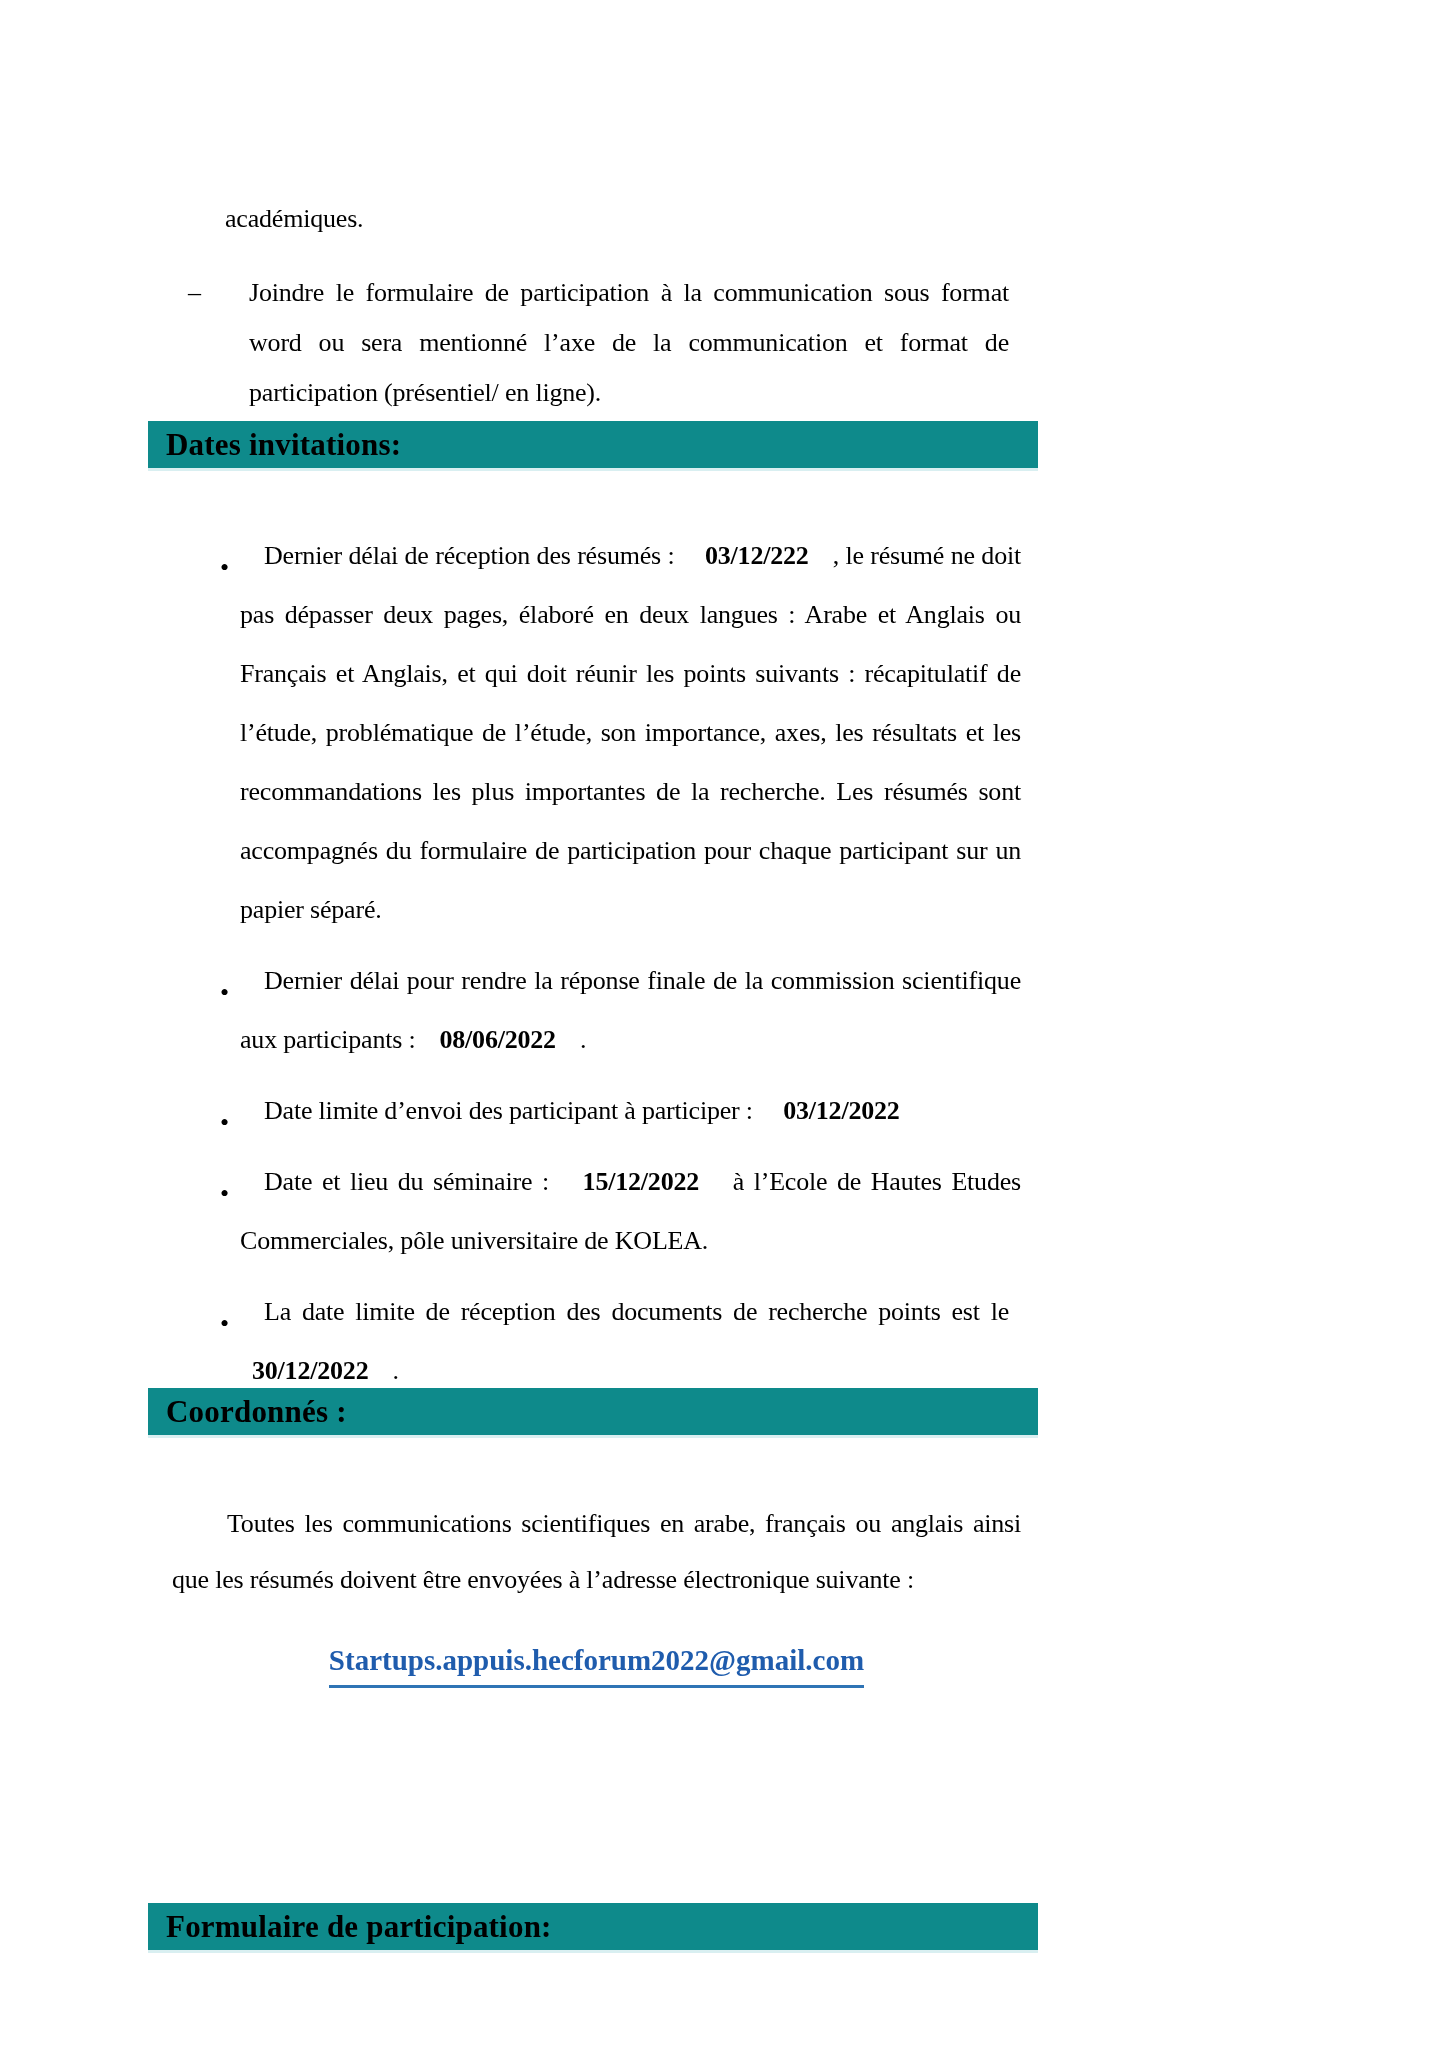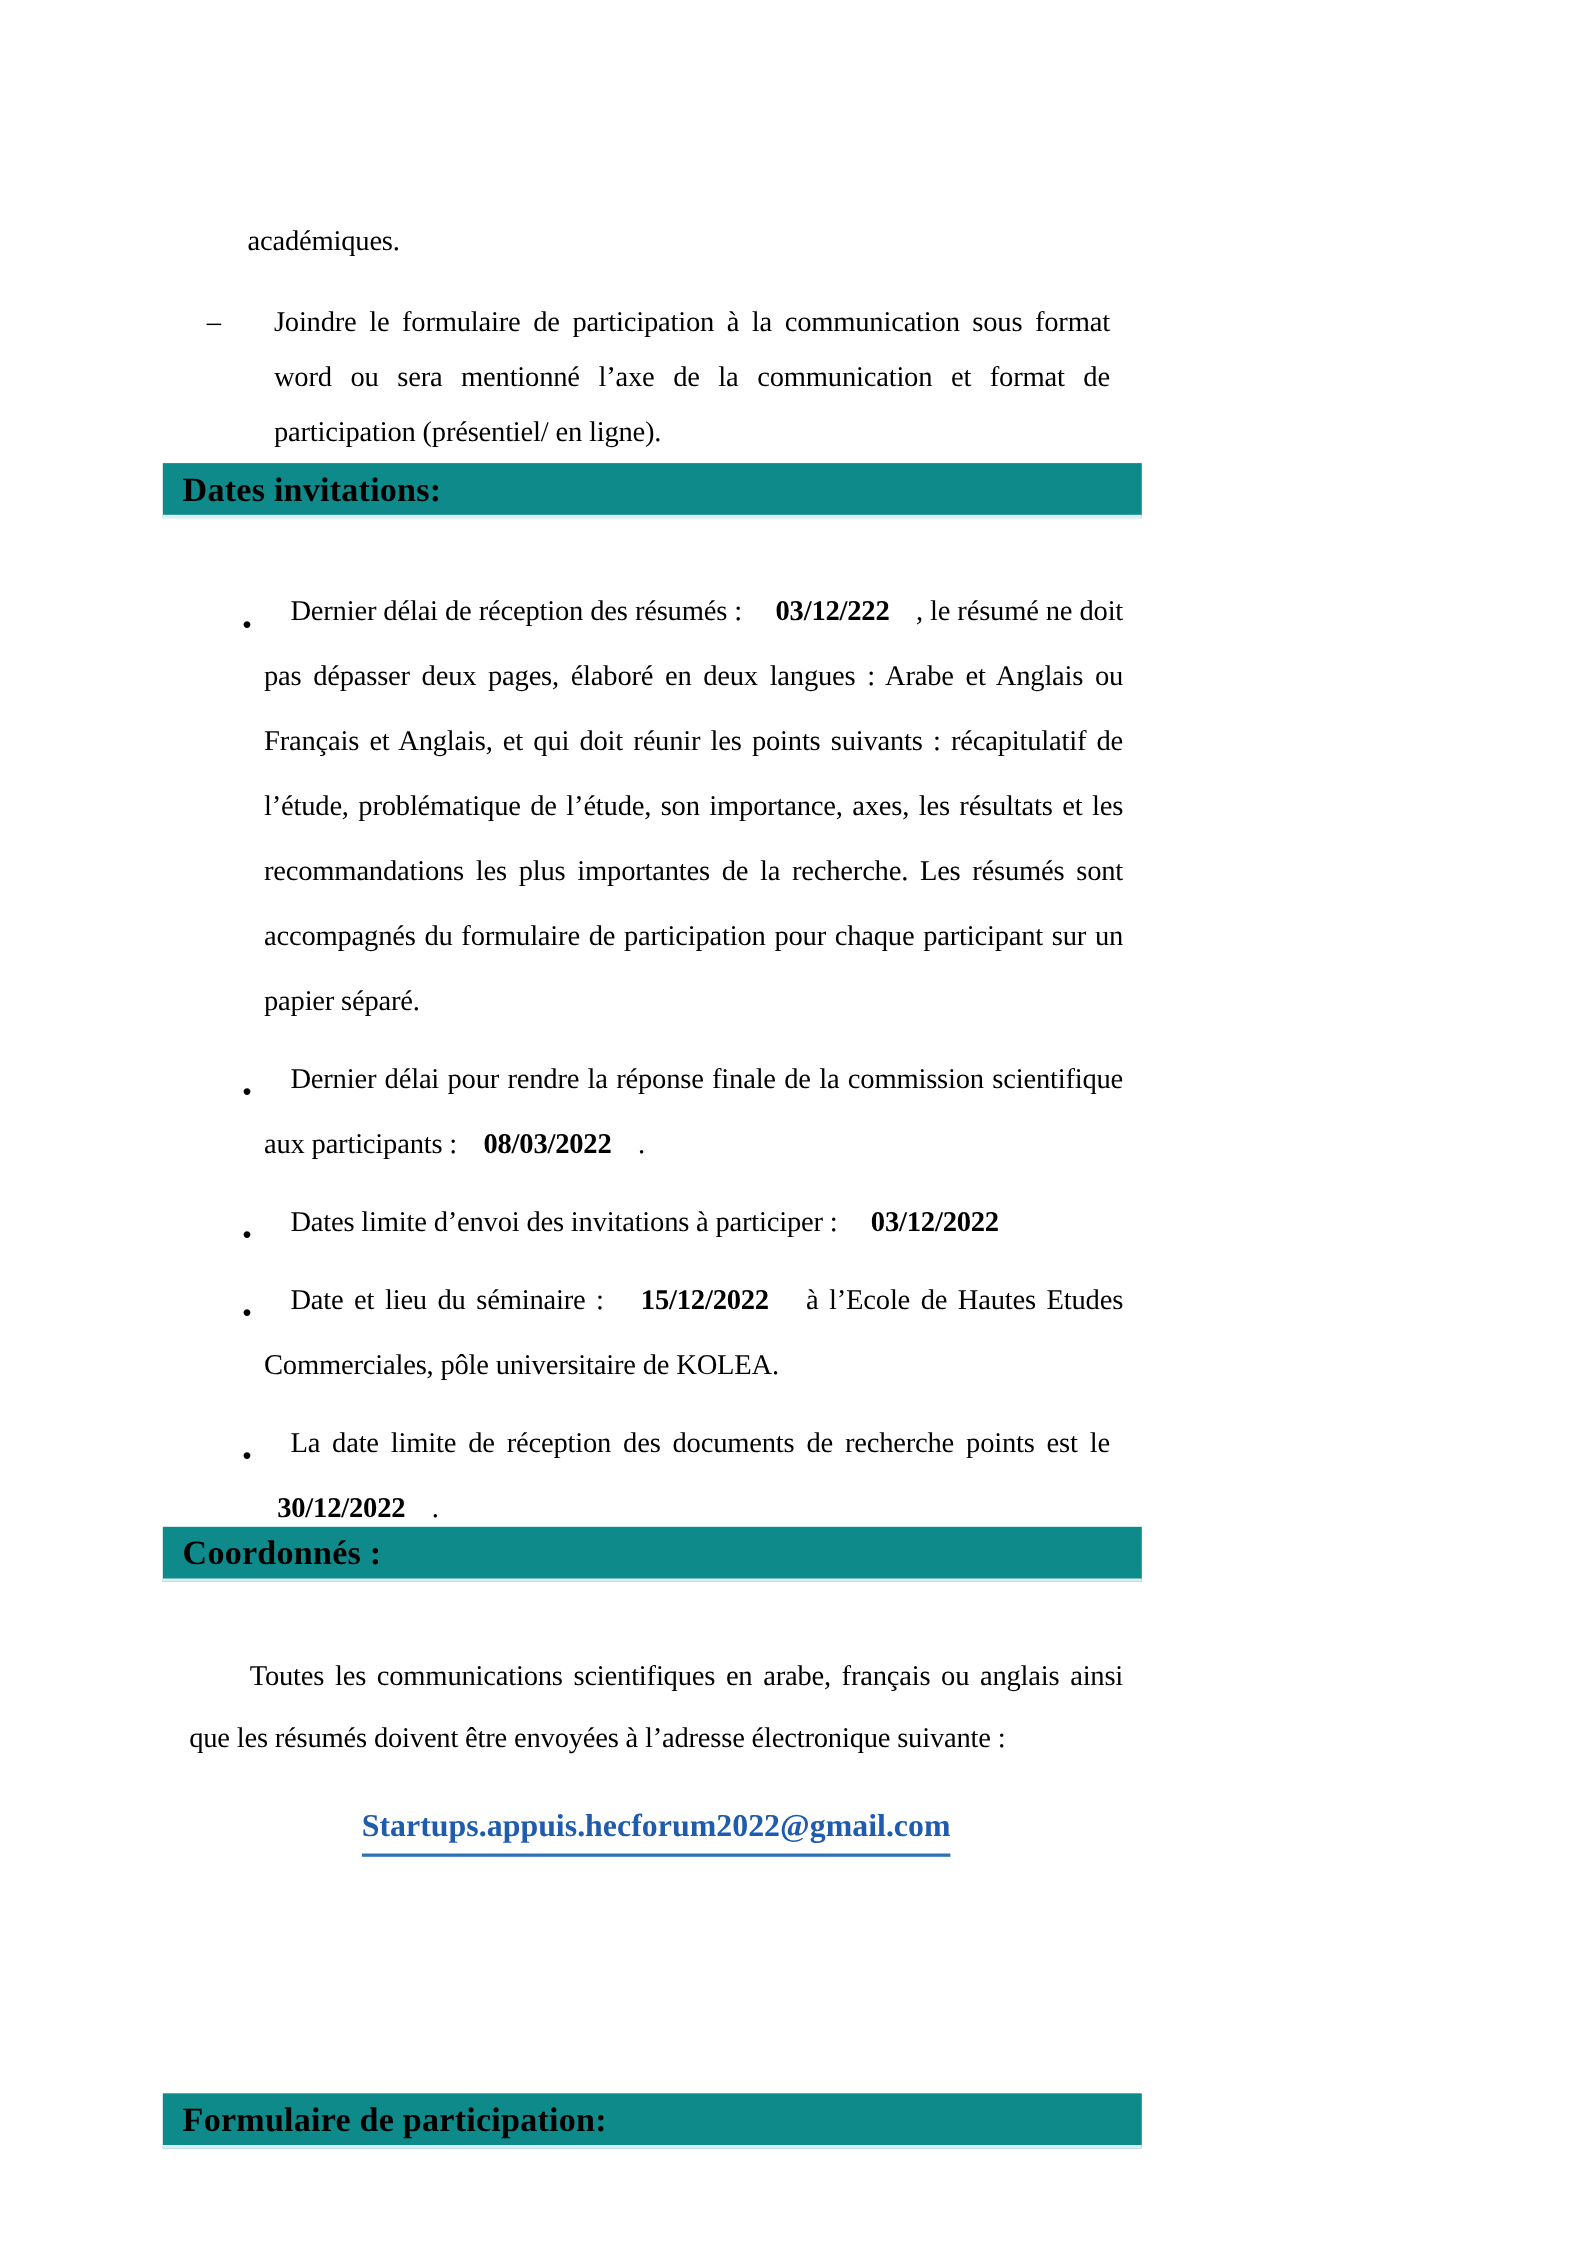--- a/index.html
+++ b/index.html
@@ -117,26 +117,26 @@
   </div>
 
   <ul class="bullet-list" id="dates-list">
     <li class="bullet-item">
       <span class="bullet-marker">•</span>
       <span class="bullet-text"><span>Dernier délai de réception des résumés : </span><span class="b">03/12/222</span><span>, le résumé ne doit pas dépasser deux pages, élaboré en deux langues : Arabe et Anglais ou Français et Anglais, et qui doit réunir les points suivants : récapitulatif de l’étude, problématique de l’étude, son importance, axes, les résultats et les recommandations les plus importantes de la recherche. Les résumés sont accompagnés du formulaire de participation pour chaque participant sur un papier séparé.</span></span>
     </li>
 
     <li class="bullet-item">
       <span class="bullet-marker">•</span>
-      <span class="bullet-text"><span>Dernier délai pour rendre la réponse finale de la commission scientifique aux participants :</span><span class="b">08/03/2022</span><span>.</span></span>
+      <span class="bullet-text"><span>Dernier délai pour rendre la réponse finale de la commission scientifique aux participants :</span><span class="b">08/06/2022</span><span>.</span></span>
     </li>
 
     <li class="bullet-item">
       <span class="bullet-marker">•</span>
-      <span class="bullet-text"><span>Dates limite d’envoi des invitations à participer : </span><span class="b">03/12/2022</span></span>
+      <span class="bullet-text"><span>Date limite d’envoi des participant à participer : </span><span class="b">03/12/2022</span></span>
     </li>
 
     <li class="bullet-item">
       <span class="bullet-marker">•</span>
       <span class="bullet-text"><span>Date et lieu du séminaire : </span><span class="b">15/12/2022</span><span> à l’Ecole de Hautes Etudes Commerciales, pôle universitaire de KOLEA.</span></span>
     </li>
 
     <li class="bullet-item">
       <span class="bullet-marker">•</span>
       <span class="bullet-text"><span>La date limite de réception des documents de recherche points est le </span><span class="b">30/12/2022</span><span>.</span></span>

